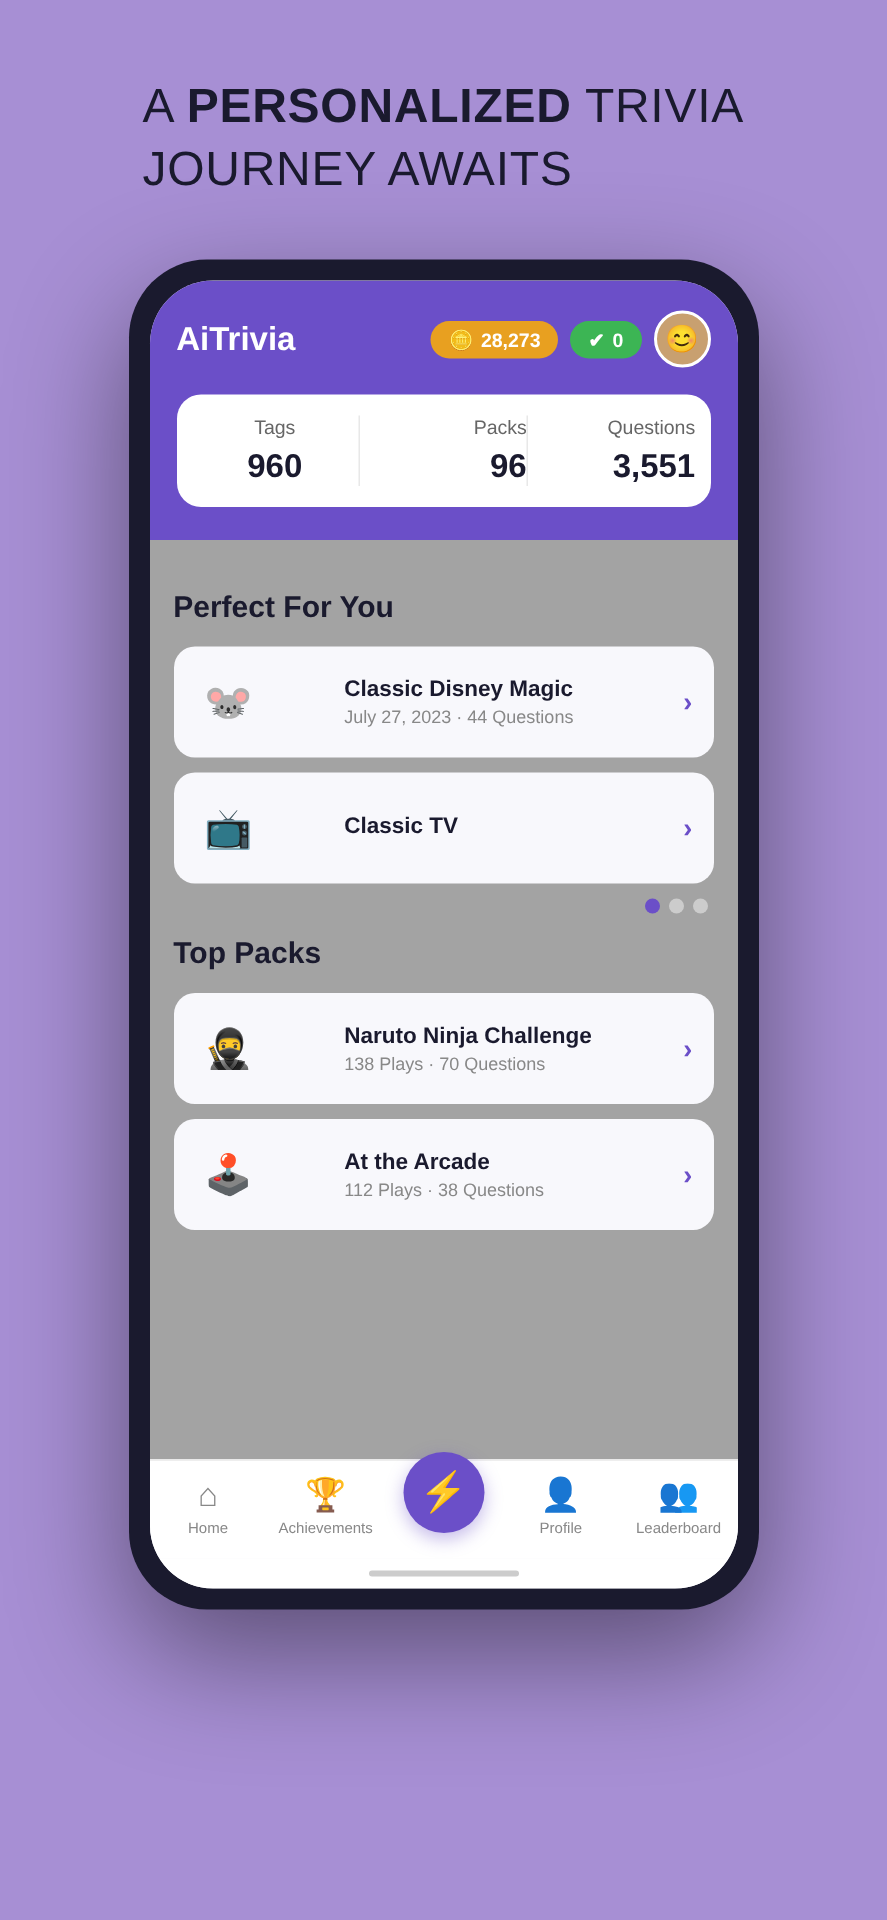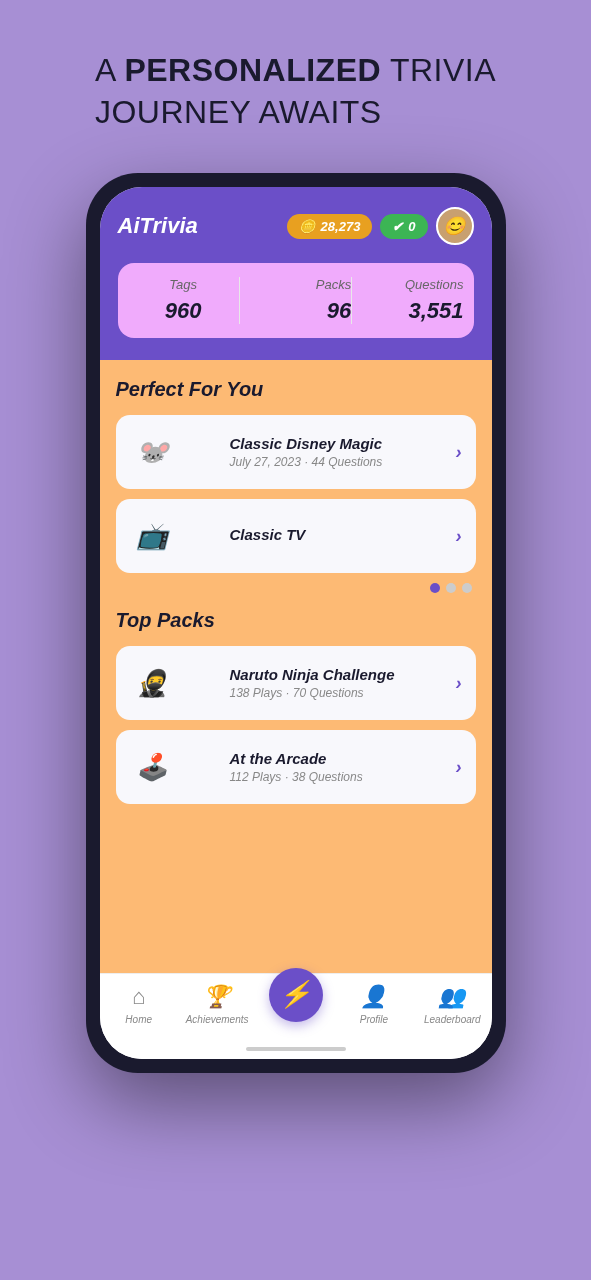--- a/index.html
+++ b/index.html
@@ -39,21 +39,20 @@
     }
 
     .phone-screen {
       width: 100%;
       height: 100%;
       border-radius: 42px;
       overflow: hidden;
       background: #f4f4f8;
       display: flex;
       flex-direction: column;
-      font-style: italic;
     }
 
     
     .app-header {
       background: #6b4fc8;
       padding: 20px 18px 22px;
       flex-shrink: 0;
     }
 
     .header-top {
@@ -106,21 +105,21 @@
       background: #c8a070;
       overflow: hidden;
       border: 2px solid white;
       display: flex;
       align-items: center;
       justify-content: center;
       font-size: 18px;
     }
 
     .stats-row {
-      background: #f0abfc;
+      background: #ffffff;
       border-radius: 16px;
       padding: 14px 10px;
       display: flex;
       align-items: stretch;
     }
 
     .stat-item {
       flex: 1;
       display: flex;
       flex-direction: column;
@@ -142,22 +141,22 @@
     .stat-value {
       font-size: 22px;
       font-weight: 700;
       color: #1a1a2e;
     }
 
     
     .app-content {
       flex: 1;
       overflow-y: auto;
-      padding: 18px 16px 0;
-      background: #fdba74;
+      padding: 34px 16px 0;
+      background: #a3a3a3;
     }
 
     .section-title {
       font-size: 20px;
       font-weight: 800;
       color: #1a1a2e;
       margin-bottom: 14px;
     }
 
     .card {

